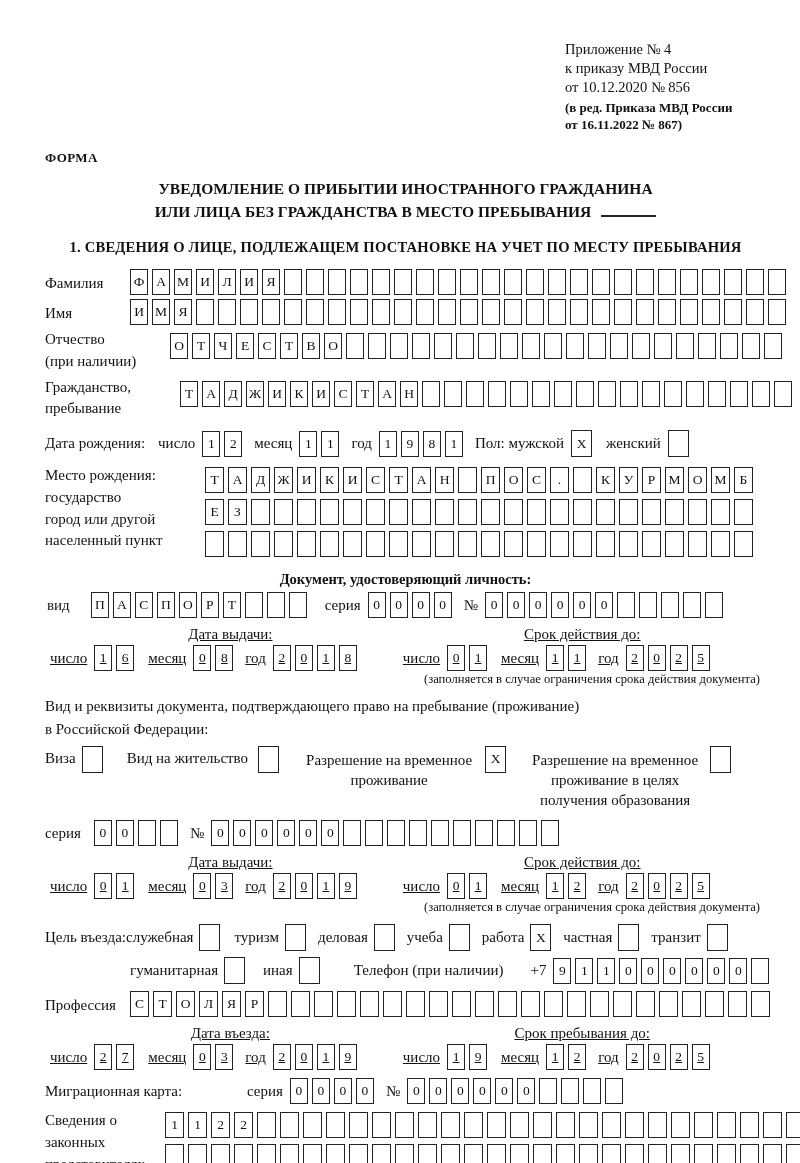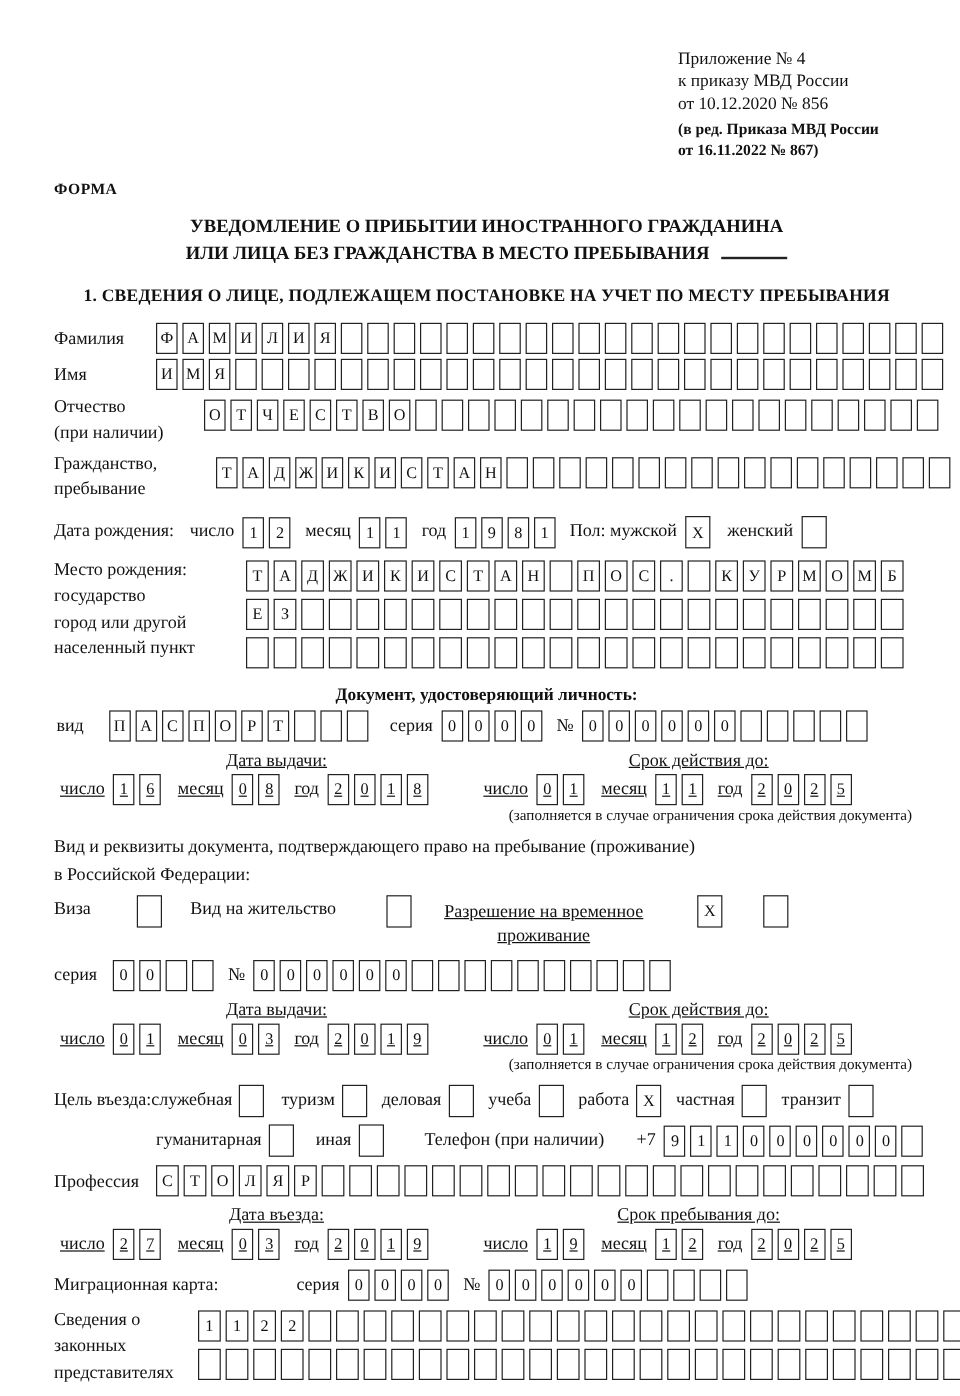--- a/index.html
+++ b/index.html
@@ -50,21 +50,21 @@
   
   .datepair{display:flex;margin-top:8px;text-decoration:underline;}
   .dg{display:flex;flex-direction:column;}
   .dg-title{text-align:center;font-size:15px;margin-bottom:2px;}
   .dg-row{display:flex;align-items:center;}
   .note{font-size:12.6px;text-align:right;margin:1px 6px 0 0;}
 
   .intro{font-size:15px;line-height:1.55;margin-top:8px;}
 
   .optrow{display:flex;align-items:flex-start;margin-top:4px;font-size:15px;}
-  .opt{display:flex;align-items:flex-start;gap:32px;}
+  .opt{display:flex;align-items:flex-start;}
   .opt .olabel{padding-top:4px;}
   .optc{text-align:center;line-height:1.35;padding-top:2px;}
 
   .purpose-line{display:flex;align-items:center;margin-top:6px;font-size:15px;}
   .pitem{display:flex;align-items:center;white-space:nowrap;}
   .pitem .plabel{margin-right:6px;}
   .stack3 .cells{margin-bottom:6px;}
 </style>
 </head>
 <body>
@@ -450,26 +450,27 @@
           <span class="cell"></span>
         </div>
     </div>
     <div class="opt gap20">
       <span class="olabel">Вид на жительство</span>
       <div class="cells cb gap10">
           <span class="cell"></span>
         </div>
     </div>
     <div class="opt gap20">
-      <span class="olabel optc" style="width:172px;text-decoration:underline;">Разрешение на временное проживание</span>
+      <span class="olabel optc" style="width:172px;">Разрешение на временное проживание</span>
       <div class="cells cb gap10">
           <span class="cell">X</span>
         </div>
     </div>
     <div class="opt gap20">
+      <span class="olabel optc" style="width:170px;">Разрешение на временное проживание в целях получения образования</span>
       <div class="cells cb gap10">
           <span class="cell"></span>
         </div>
     </div>
   </div>
 
   <div class="row" style="margin-top:10px;align-items:center;">
     <span class="inline-lbl">серия</span>
     <div class="cells gap6">
         <span class="cell">0</span>

